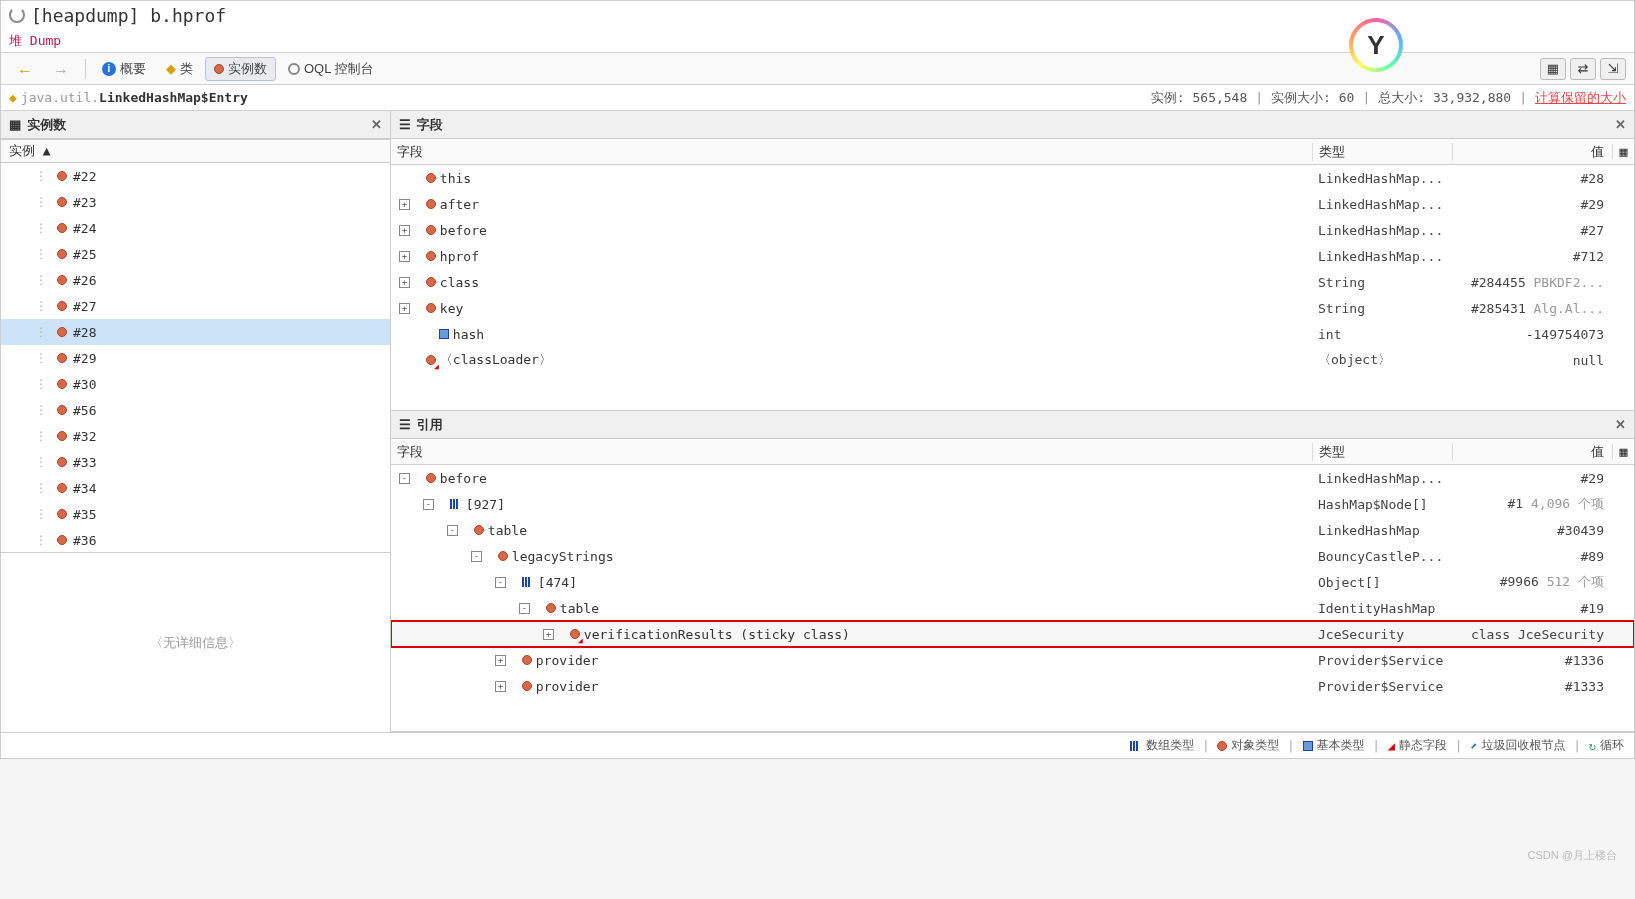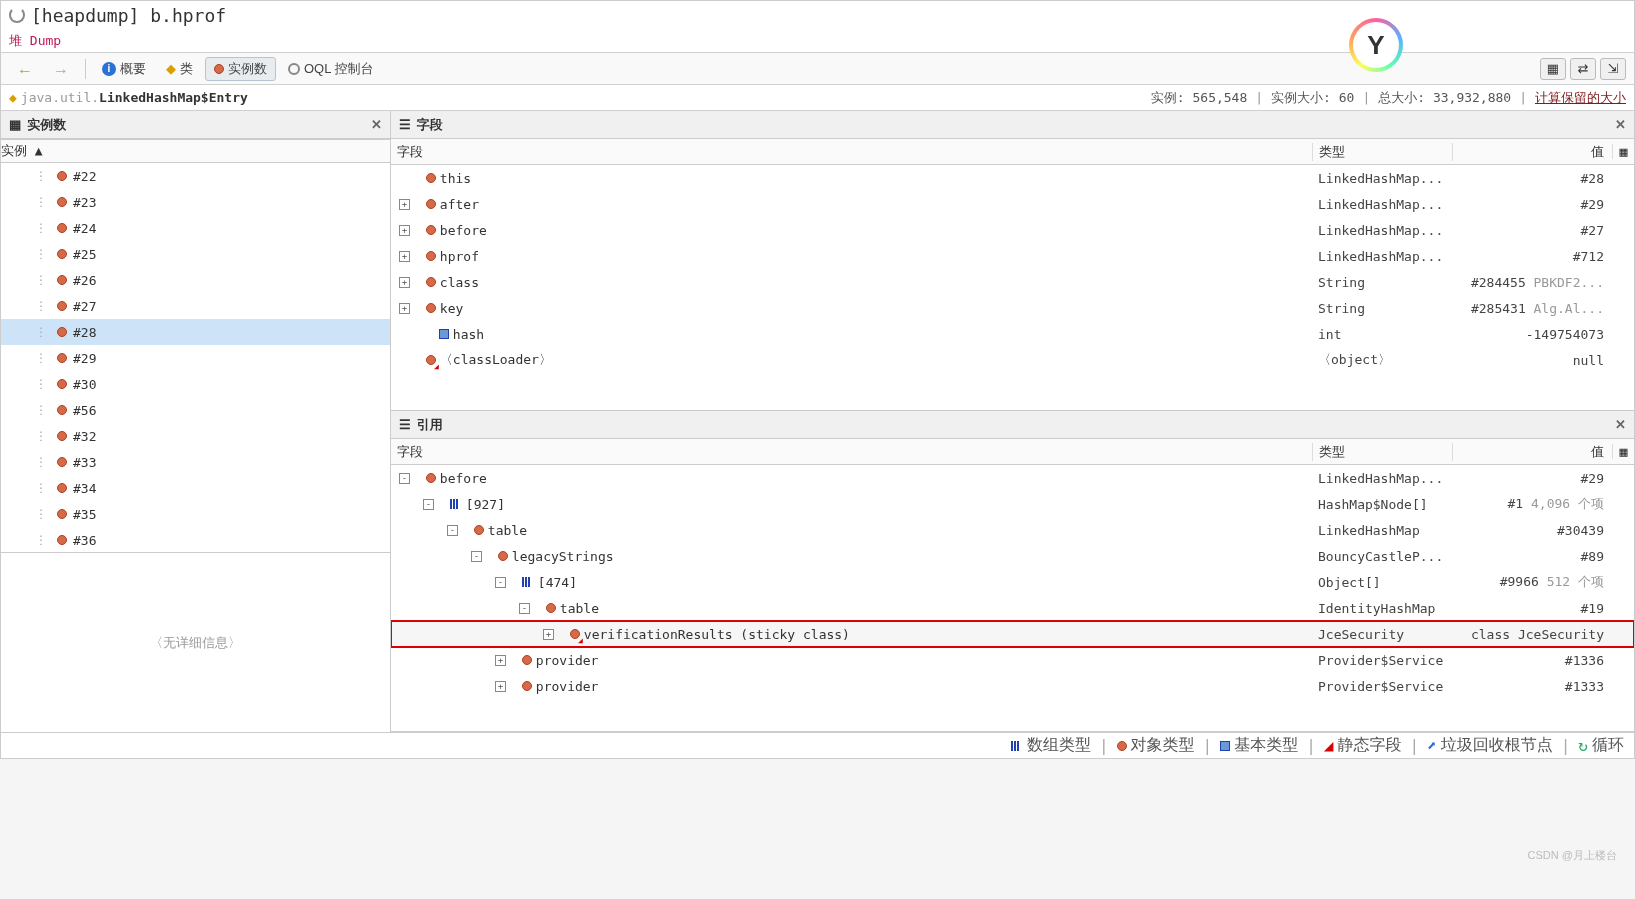--- a/index.html
+++ b/index.html
@@ -12,26 +12,26 @@
   .toolbar { display: flex; align-items: center; padding: 4px 8px; height: 32px; border-bottom: 1px solid #d0d0d0; gap: 4px; background: #f9f9f9; }
   .tb-btn { display: inline-flex; align-items: center; gap: 4px; padding: 2px 8px; background: transparent; border: none; cursor: pointer; font-size: 13px; color: #444; border-radius: 3px; }
   .tb-btn.active { background: #e8ecef; border: 1px solid #b5c5d6; }
   .tb-sep { width: 1px; height: 20px; background: #ccc; margin: 0 4px; }
   .tb-right { margin-left: auto; display: flex; gap: 4px; }
   .tb-icon-btn { width: 26px; height: 22px; border: 1px solid #bbb; border-radius: 3px; background: #f0f0f0; display:flex; align-items:center; justify-content:center; cursor:pointer; }
   .class-row { display: flex; align-items: center; padding: 2px 8px; height: 26px; border-bottom: 1px solid #d0d0d0; background: #fff; font-family: Consolas, monospace; }
   .class-name { flex: 0 0 auto; }
   .class-stats { margin-left: auto; color: #555; font-size: 13px; display:flex; gap:8px; align-items:center; }
   .class-stats .sep { color: #999; }
-  .link { color: #7f1d1d; text-decoration: underline; cursor: pointer; }
+  .link { color: #ef4444; text-decoration: underline; cursor: pointer; }
   .main { flex: 1; display: flex; overflow: hidden; }
   .left-pane { width: 390px; display: flex; flex-direction: column; border-right: 1px solid #ccc; }
   .panel-hdr { display: flex; align-items: center; padding: 3px 8px; height: 28px; border-bottom: 1px solid #ccc; background: #f0f0f0; font-weight: bold; gap: 6px; }
   .panel-hdr .close { margin-left: auto; color: #666; cursor: pointer; }
-  .col-hdr { display: flex; align-items: center; padding: 3px 0; height: 24px; border: 1px solid #ccc; border-left:none; border-right:none; background: #fafafa; font-family: Consolas, monospace; }
+  .col-hdr { display: flex; align-items: center; padding: 3px 8px; height: 24px; border: 1px solid #ccc; border-left:none; border-right:none; background: #fafafa; font-family: Consolas, monospace; }
   .tree-body { flex: 1; overflow-y: auto; font-family: Consolas, monospace; }
   .tree-row { display: flex; align-items: center; height: 26px; padding-left: 30px; gap: 6px; cursor: pointer; }
   .tree-row.selected { background: #cde3f8; }
   .dot-icon { width: 10px; height: 10px; border-radius: 50%; display:inline-block; }
   .dot-red { background: #d56a4a; border: 1px solid #b04020; }
   .dot-sq { width: 10px; height: 10px; background: #6a9ad5; border: 1px solid #2040b0; display:inline-block; }
   .dot-arr { width: 12px; height: 10px; display:inline-flex; gap:1px;}
   .dot-arr span{ width:2px; background:#4a7ad5; border:1px solid #2040b0;}
   .connector { color: #aaa; font-size: 12px; width: 20px; text-align: center;}
   .left-detail { height: 180px; border-top: 1px solid #ccc; display:flex; align-items:center; justify-content:center; color:#999; font-family: Consolas, monospace;}
@@ -46,21 +46,21 @@
   .col-ico { width: 22px; border-left: 1px solid #ddd; text-align:center;}
   .grid-body { flex: 1; overflow-y: auto; font-family: Consolas, monospace; }
   .grid-row { display: flex; align-items: center; height: 26px; }
   .grid-row .c1 { flex: 1; display:flex; align-items:center; gap:4px; }
   .grid-row .c2 { width: 140px; padding-left: 6px; color:#444; white-space:nowrap; overflow:hidden; text-overflow:ellipsis;}
   .grid-row .c3 { width: 160px; padding-right: 8px; text-align:right; color:#444; white-space:nowrap; overflow:hidden; text-overflow:ellipsis;}
   .grid-row .c4 { width: 22px; }
   .expander { width: 11px; height: 11px; border: 1px solid #888; display:inline-flex; align-items:center; justify-content:center; font-size:9px; line-height:9px; color:#555; background:#fff; cursor:pointer;}
   .highlighted { outline: 2px solid #d00; outline-offset: -1px; background:#f6f6f6; }
   .muted { color:#999; }
-  .status-bar { height: 26px; border-top: 1px solid #ccc; display:flex; align-items:center; justify-content:flex-end; gap:8px; padding:0 10px; font-family:Consolas,monospace; color:#555; font-size:16px;}
+  .status-bar { height: 26px; border-top: 1px solid #ccc; display:flex; align-items:center; justify-content:flex-end; gap:8px; padding:0 10px; font-family:Consolas,monospace; color:#555; font-size:12px;}
   .status-item { display:flex; align-items:center; gap:4px;}
   .st-sep { color:#aaa; }
   .logo-ring { position:absolute; top:18px; right:232px; width:54px; height:54px; border-radius:50%; background: conic-gradient(#ff5ea0,#5eaeff,#5effb0,#fffc5e,#ff9e5e,#ff5ea0); display:flex; align-items:center; justify-content:center;}
   .logo-ring::after{ content:""; position:absolute; width:46px; height:46px; background:#fff; border-radius:50%;}
   .logo-y { position:relative; z-index:1; font-weight:bold; font-size:26px; font-family:Arial; }
   .watermark { position:absolute; right:18px; bottom:36px; color:#bbb; font-size:11px; font-family:Arial;}
 </style>
 </head>
 <body>
 

